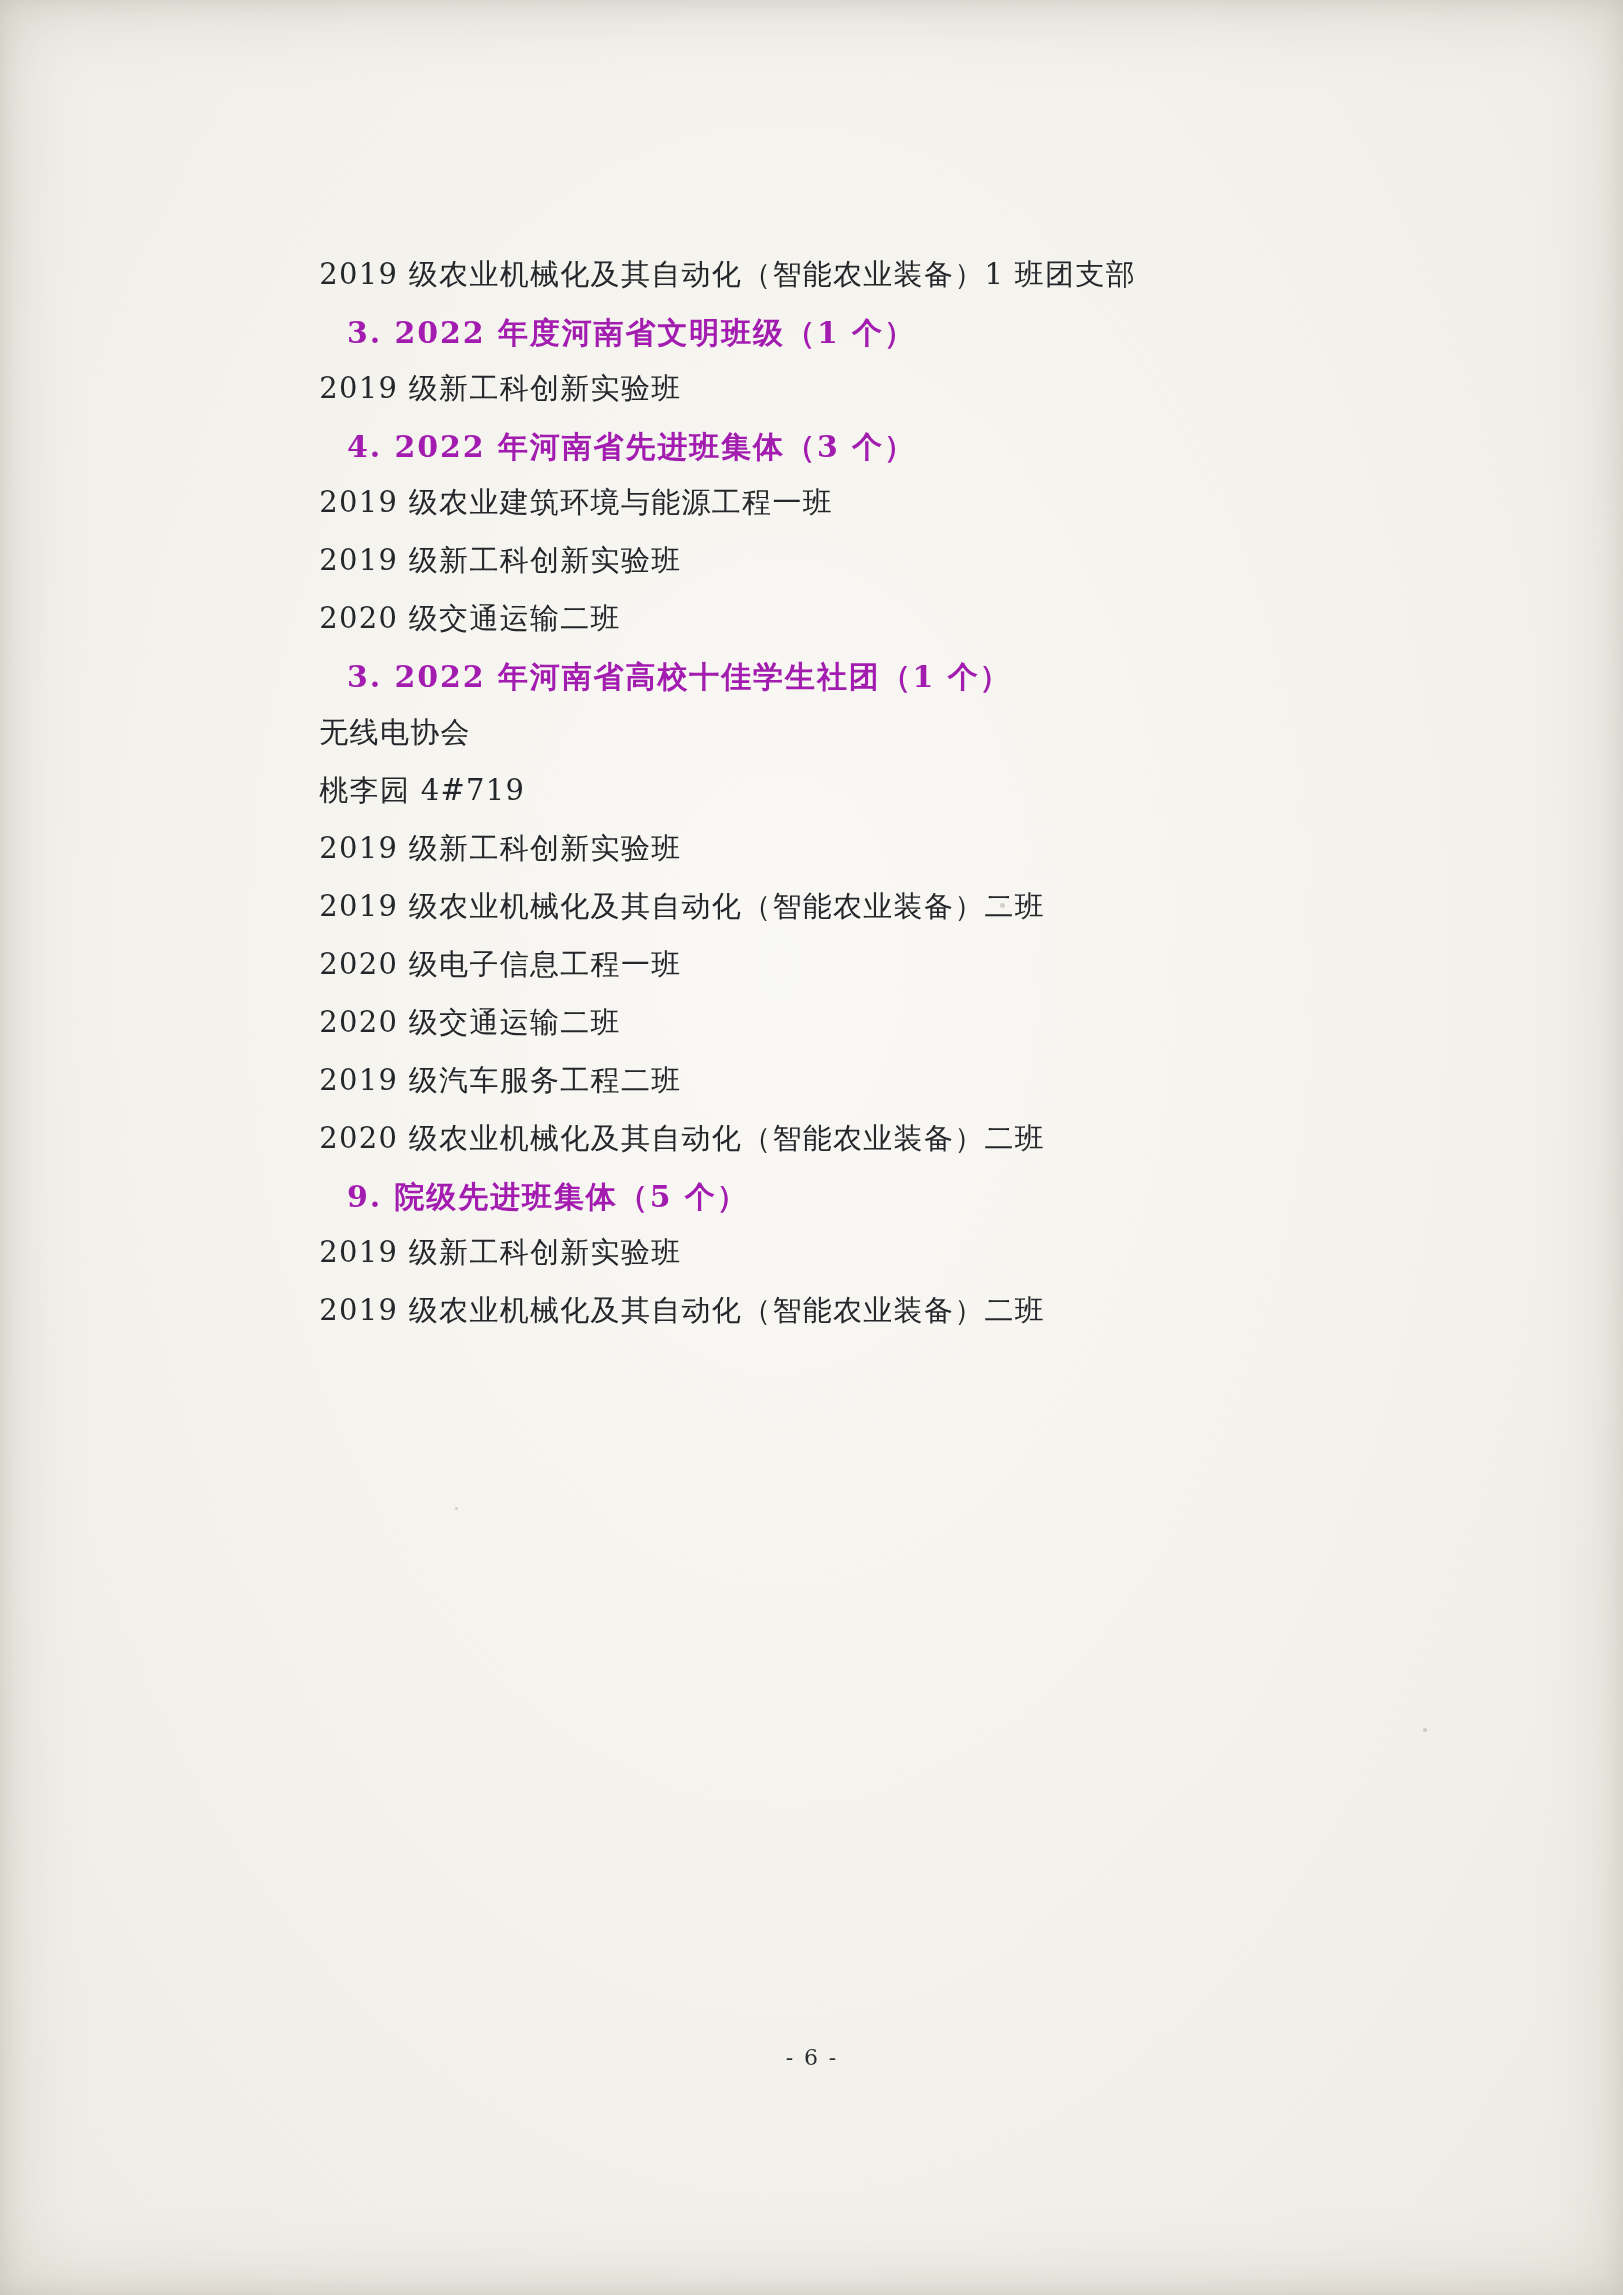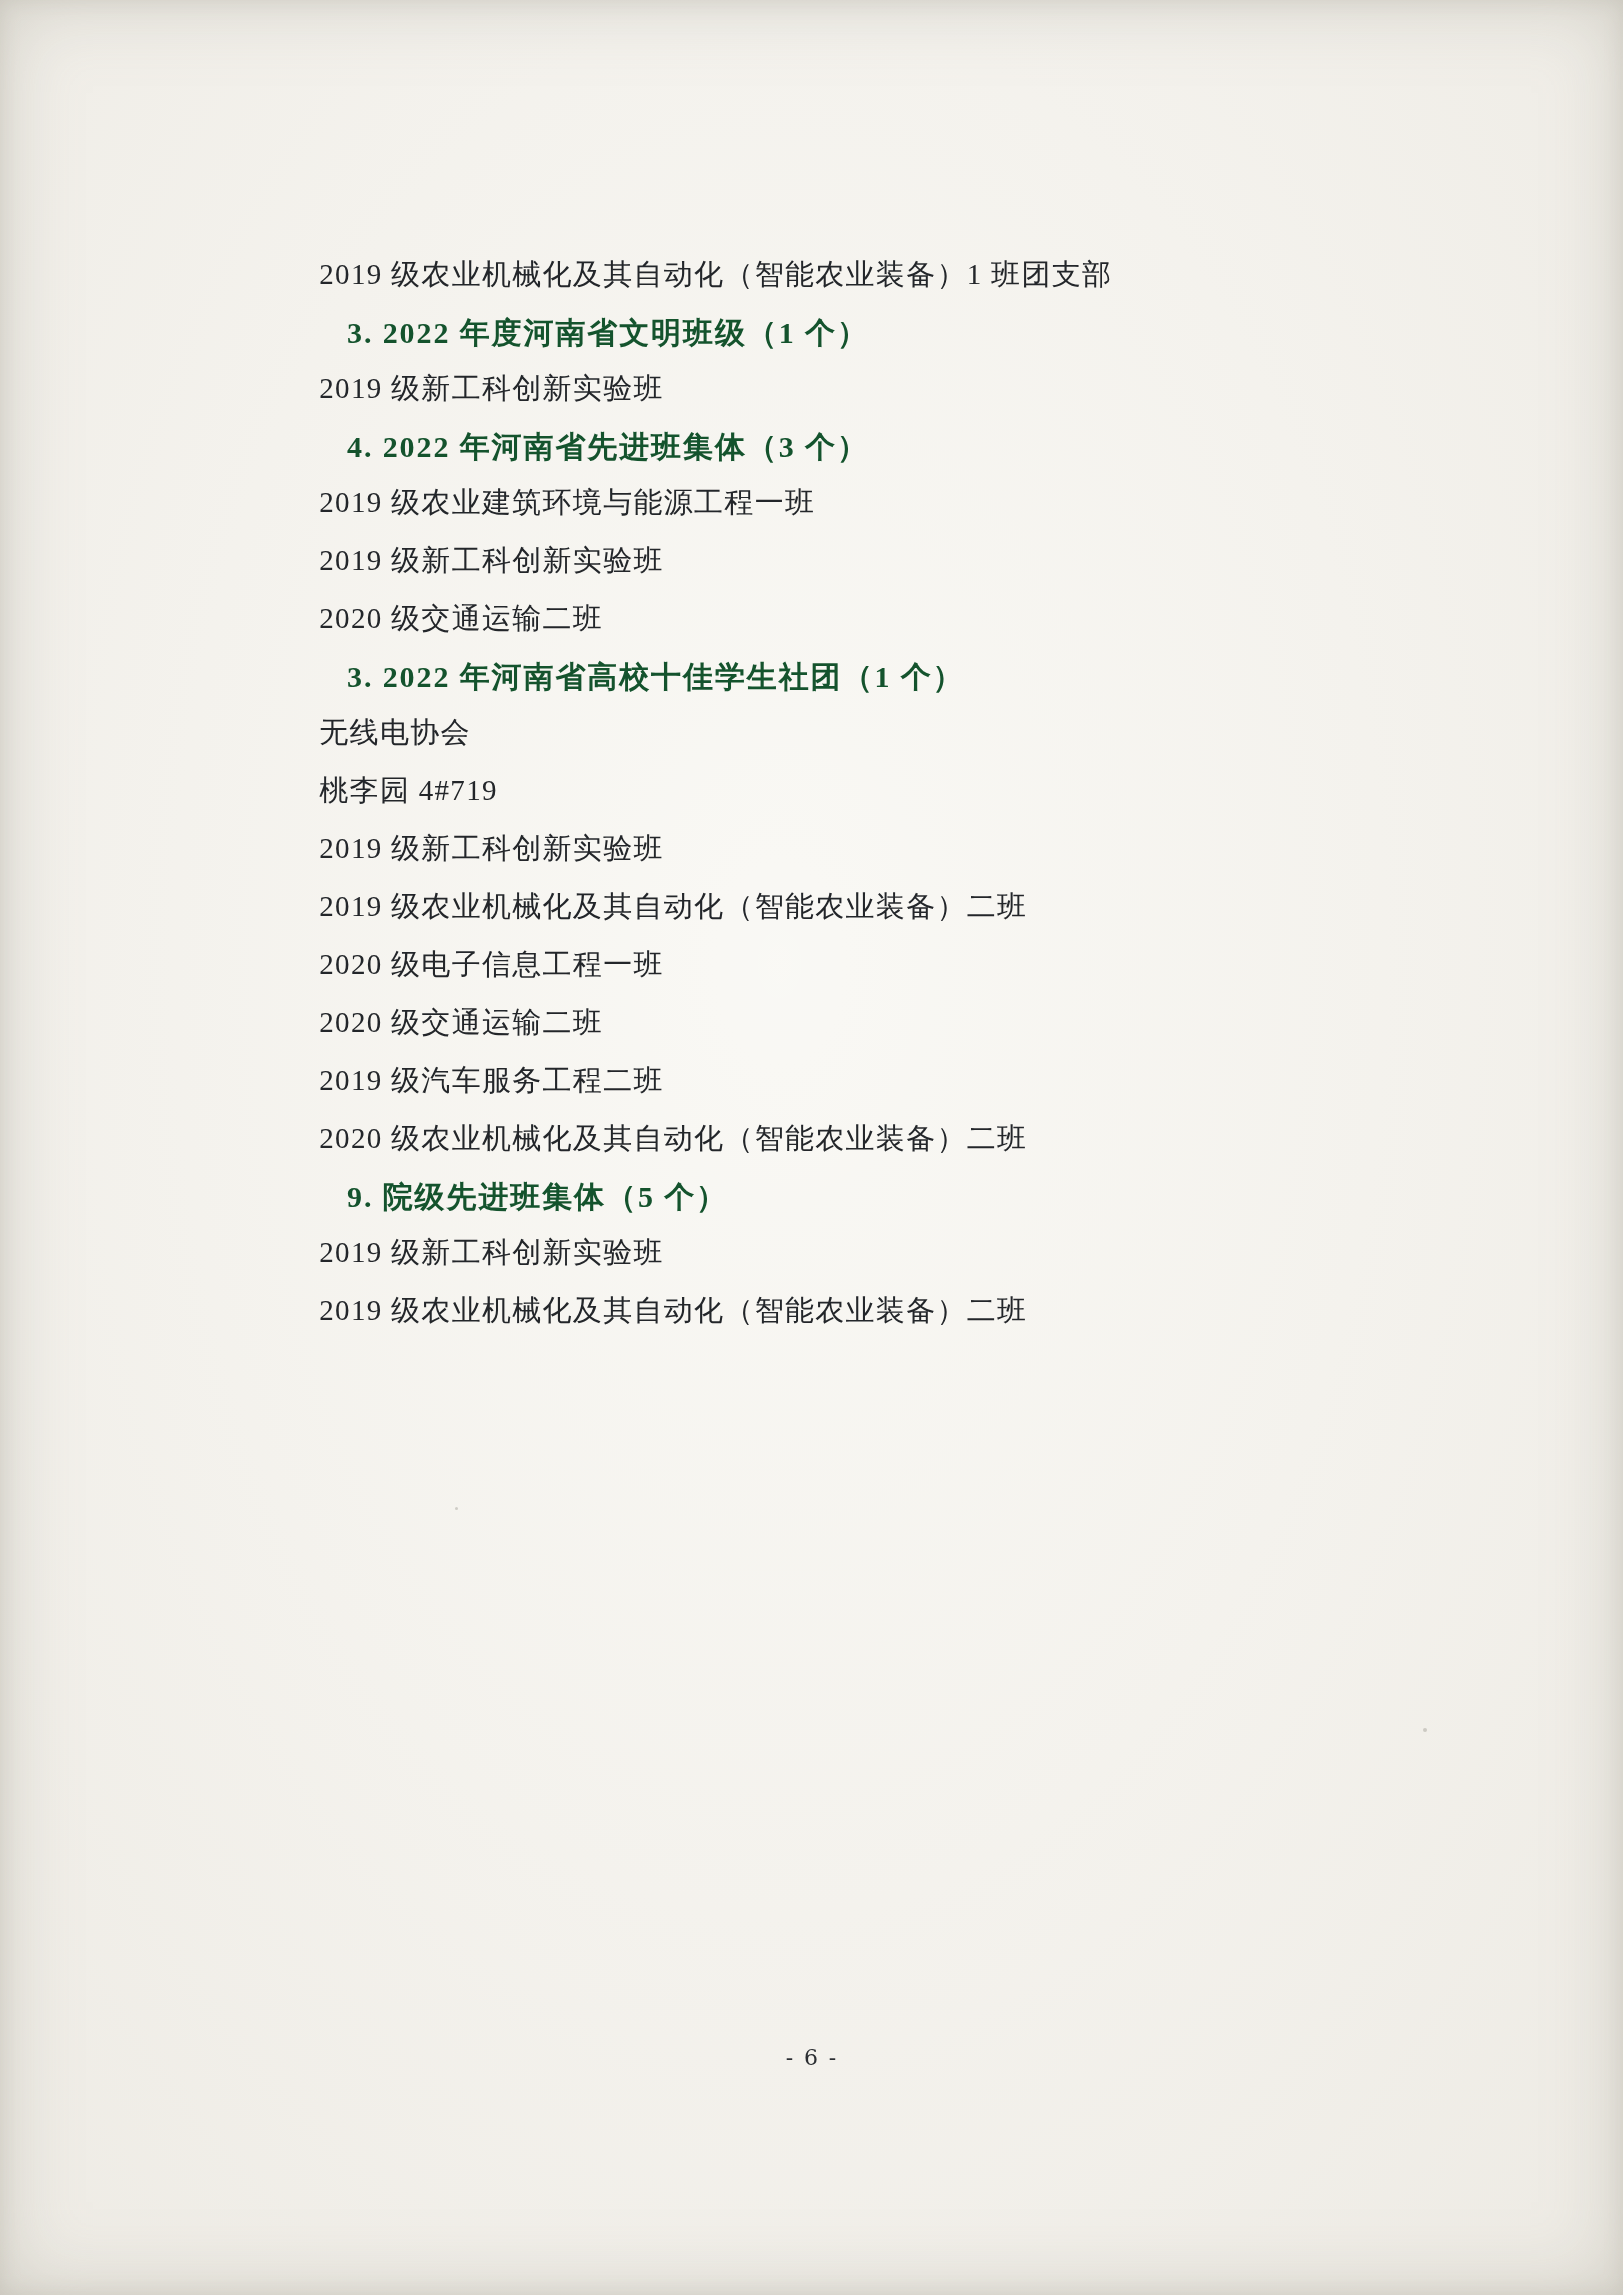--- a/index.html
+++ b/index.html
@@ -34,38 +34,37 @@
   }
   .content {
     position: absolute;
     left: 318px;
     top: 260px;
     width: 1046px;
   }
   .line {
     color: #1d2024;
     white-space: nowrap;
-    font-family: Liberation Serif, serif;
   }
   
   .item {
     font-size: 29px;
     line-height: 1.0;
     letter-spacing: 1.3px;
     color: #23262a;
     margin: 0 0 29px 0;
     padding-left: 1.3px;
     font-weight: 400;
   }
   
   .heading {
     font-size: 30px;
     line-height: 1.0;
     letter-spacing: 1.9px;
-    color: #14532d;
+    color: #a21caf;
     font-weight: 700;
     margin: 0 0 26px 0;
     padding-left: 29px;
   }
 
   .page-number {
     position: absolute;
     left: 0;
     right: 0;
     top: 2045px;

